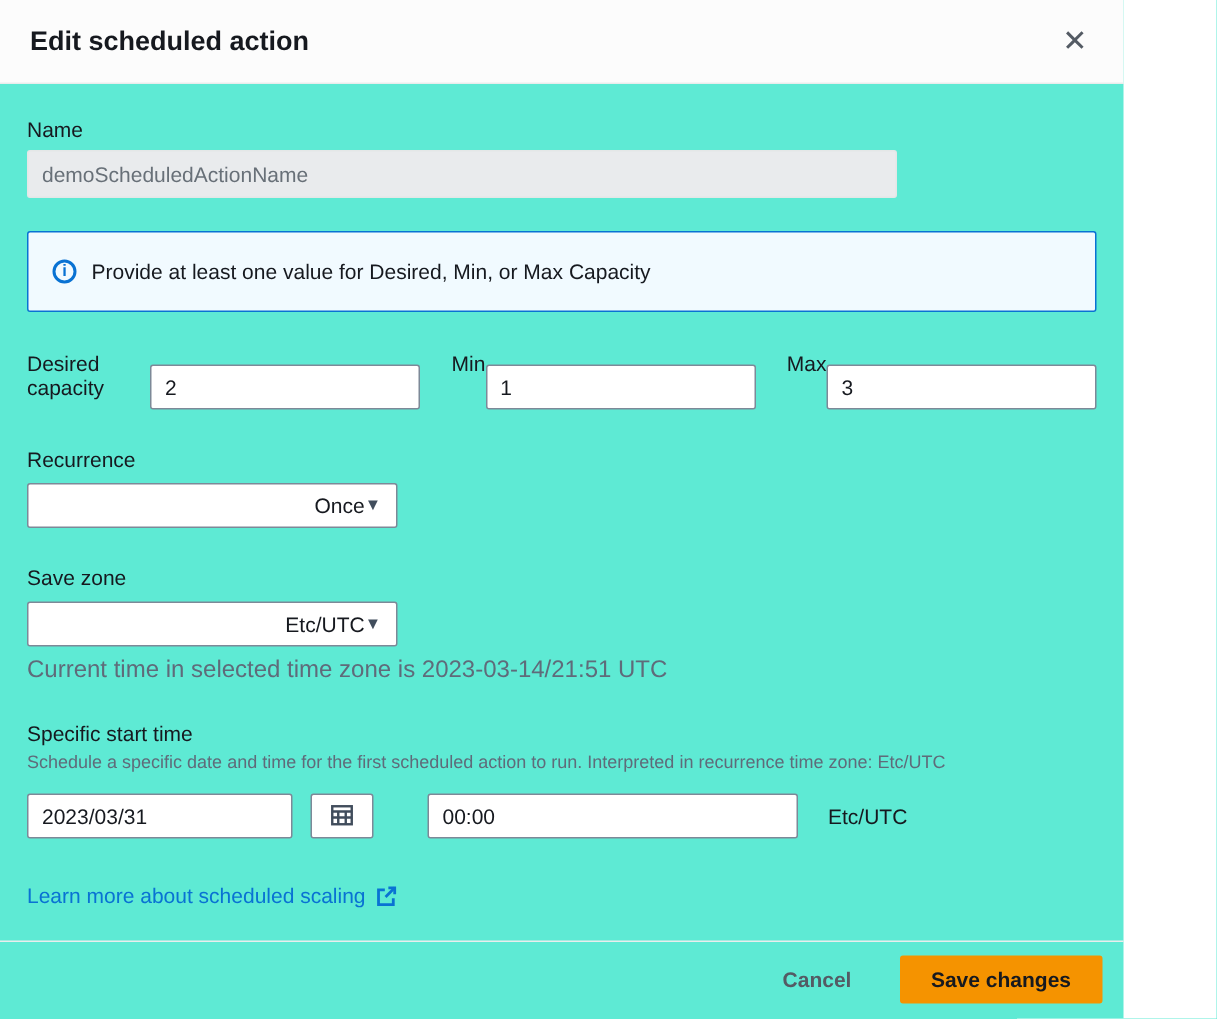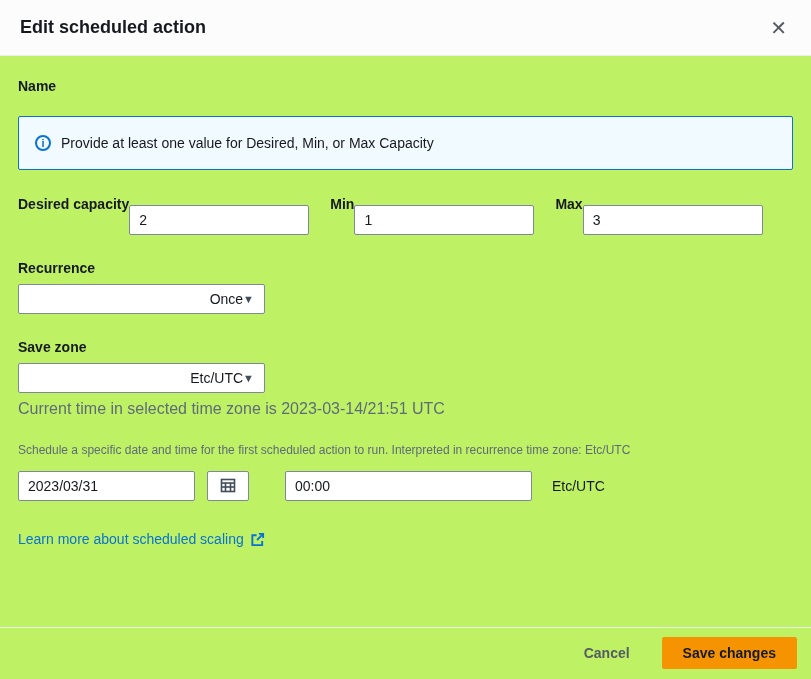--- a/index.html
+++ b/index.html
@@ -3,40 +3,40 @@
 <meta charset="utf-8">
 <style>
   * { margin:0; padding:0; box-sizing:border-box; }
   html,body { width:811px; height:679px; }
   body {
     font-family:"Liberation Sans", sans-serif;
     background:#ffffff;
     color:#16191f;
     overflow:hidden;
   }
-  .modal { width:811px; height:679px; display:flex; flex-direction:column; background:#bef264; }
+  .modal { width:749px; height:679px; display:flex; flex-direction:column; background:#5eead4; }
 
   
   .modal-header {
     flex:0 0 auto;
     display:flex; align-items:center; justify-content:space-between;
     padding:0 20px; height:56px;
     background:#fcfcfc;
     border-bottom:1px solid #eaeded;
   }
   .modal-title { font-size:18px; font-weight:700; color:#16191f; }
   .close-btn {
     background:none; border:none; cursor:pointer;
     font-size:20px; line-height:1; color:#545b64; padding:4px;
   }
 
   
   .modal-body { flex:1 1 auto; padding:22px 18px 0 18px; }
 
-  .field-label { font-size:14px; font-weight:700; color:#16191f; display:block; }
+  .field-label { font-size:14px; font-weight:400; color:#16191f; display:block; }
 
   .text-input {
     font-family:"Liberation Sans", sans-serif;
     font-size:14px; color:#16191f;
     height:30px; padding:0 9px;
     border:1px solid #7d8998; border-radius:2px;
     background:#ffffff; outline:none;
   }
   .input-disabled {
     width:580px; height:32px; margin-top:6px;
@@ -117,20 +117,21 @@
 <div class="modal">
 
   <div class="modal-header">
     <div class="modal-title">Edit scheduled action</div>
     <button class="close-btn">✕</button>
   </div>
 
   <div class="modal-body">
 
     <label class="field-label">Name</label>
+    <input class="text-input input-disabled" disabled="" value="demoScheduledActionName" style="">
 
     <div class="alert">
       <span class="info-icon">i</span>
       <span>Provide at least one value for Desired, Min, or Max Capacity</span>
     </div>
 
     <div class="capacity-row">
       <div class="capacity-col">
         <label class="field-label">Desired capacity</label>
         <input class="text-input" value="2" style="">
@@ -156,20 +157,21 @@
     <div class="form-group">
       <label class="field-label">Save zone</label>
       <div class="select-box">
         <span>Etc/UTC</span>
         <span class="caret">▼</span>
       </div>
       <div class="caption">Current time in selected time zone is 2023-03-14/21:51 UTC</div>
     </div>
 
     <div class="form-group">
+      <label class="field-label">Specific start time</label>
       <div class="description">Schedule a specific date and time for the first scheduled action to run. Interpreted in recurrence time zone: Etc/UTC</div>
       <div class="datetime-row">
         <input class="text-input date-input" value="2023/03/31" style="">
         <button class="calendar-btn">
           <span class="cal-icon">
             <svg width="16" height="16" viewBox="0 0 16 16" fill="none" stroke="#414d5c" stroke-width="1.6">
               <rect x="1.5" y="2.5" width="13" height="12"></rect>
               <line x1="1.5" y1="6" x2="14.5" y2="6"></line>
               <line x1="5.5" y1="6" x2="5.5" y2="14.5"></line>
               <line x1="10.5" y1="6" x2="10.5" y2="14.5"></line>

